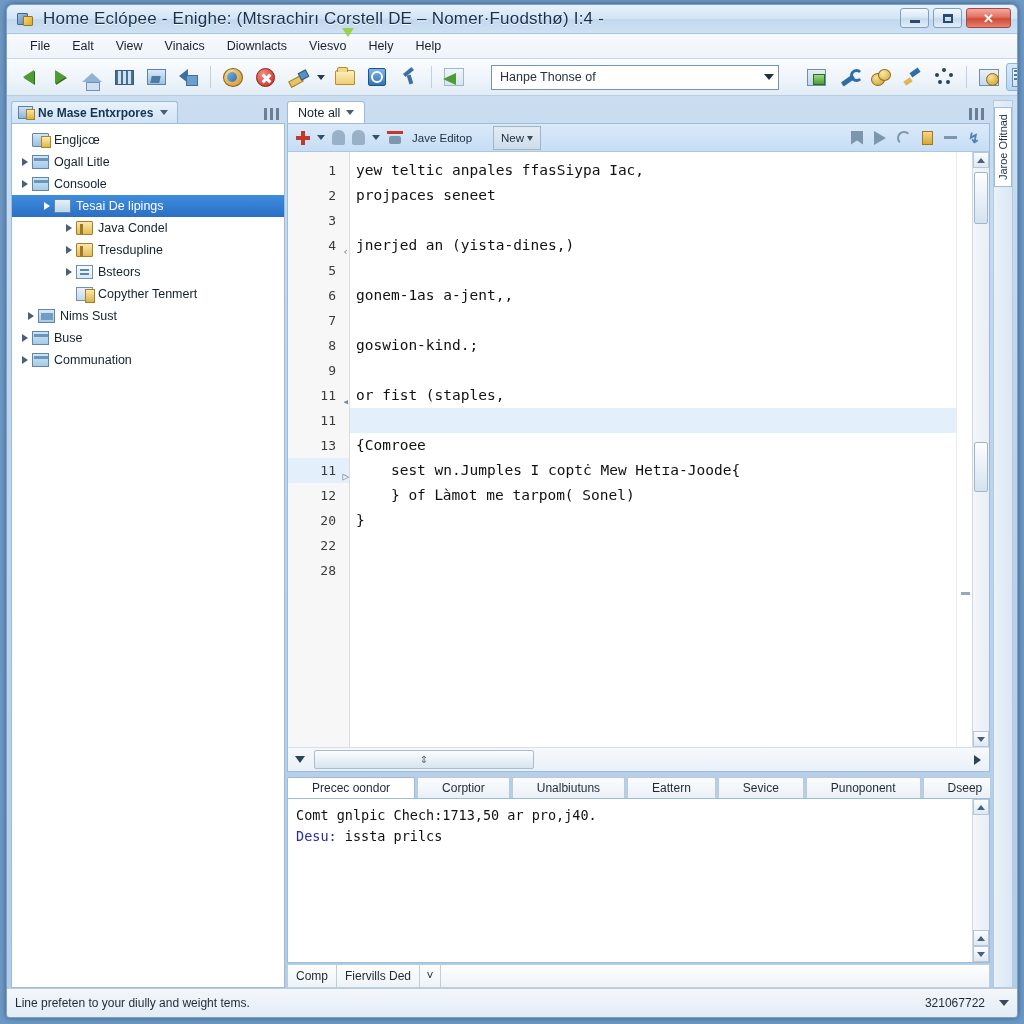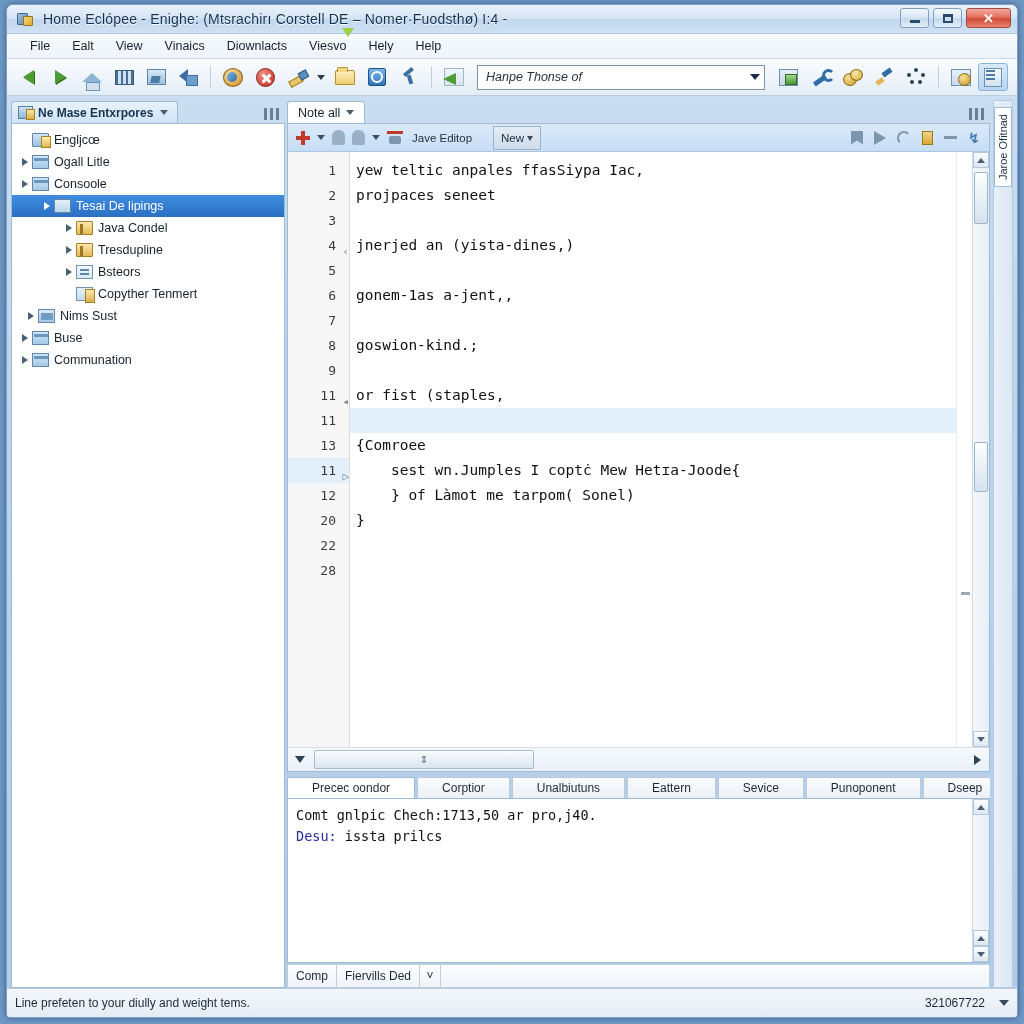--- a/index.html
+++ b/index.html
@@ -33,21 +33,21 @@
   }
   #titlebar .app-ico {
     width: 18px; height: 16px; margin: 0 8px 0 10px; flex: 0 0 auto;
     position: relative;
   }
   #titlebar .app-ico .b1 { position:absolute; left:0; top:2px; width:11px; height:12px;
     background: linear-gradient(135deg,#9fc4e6,#5d86b2); border:1px solid #44668c; border-radius:1px;}
   #titlebar .app-ico .b2 { position:absolute; left:6px; top:5px; width:10px; height:10px;
     background: linear-gradient(135deg,#f5d97a,#d9a730); border:1px solid #9a7418; border-radius:1px;}
   #title-text {
-    font-size: 14px; color: #16304d; letter-spacing: .2px;
+    font-size: 17px; color: #16304d; letter-spacing: .2px;
     text-shadow: 0 1px 0 rgba(255,255,255,.85);
     white-space: nowrap; overflow: hidden;
   }
   #winbuttons { position: absolute; right: 6px; top: 3px; display: flex; gap: 4px; }
   .winbtn {
     width: 29px; height: 20px; border-radius: 3px;
     border: 1px solid #7e9fc0;
     background: linear-gradient(180deg,#f2f7fc 0%,#dbe8f5 45%,#c6d9ec 55%,#e3eef9 100%);
     display: flex; align-items: center; justify-content: center;
     color: #2b4a6b; font-size: 11px;
@@ -109,25 +109,24 @@
   .folder-ico{width:20px;height:15px;background:linear-gradient(180deg,#fdeec0,#f0cf72);border:1px solid #b58f2a;border-radius:2px 2px 1px 1px;position:relative;}
   .folder-ico::before{content:"";position:absolute;left:1px;top:-4px;width:9px;height:4px;background:#f3d88a;border:1px solid #b58f2a;border-bottom:none;border-radius:2px 2px 0 0;}
   .blue-sq{width:18px;height:18px;background:linear-gradient(180deg,#7fb6e8,#2f74b8);border:1px solid #1f5386;border-radius:2px;display:flex;align-items:center;justify-content:center;}
   .blue-sq::after{content:"";width:8px;height:8px;border:2px solid #fff;border-radius:50%;}
   .pin-ico{width:16px;height:16px;position:relative;}
   .pin-ico::before{content:"";position:absolute;left:2px;top:1px;width:11px;height:4px;background:#3f6fa0;transform:rotate(-40deg);}
   .pin-ico::after{content:"";position:absolute;left:7px;top:6px;width:4px;height:9px;background:#3f6fa0;transform:rotate(-18deg);}
   .green-arr{width:20px;height:18px;background:linear-gradient(180deg,#f0f6fb,#d7e5f1);border:1px solid #9fb8cd;position:relative;}
   .green-arr::after{content:"";position:absolute;left:-2px;top:4px;width:0;height:0;border-top:6px solid transparent;border-bottom:6px solid transparent;border-right:13px solid #4f9b34;}
   #tb-combo {
-    height: 25px; width: 288px; margin: 0 6px;
+    height: 25px; width: 288px; margin: 0 20px;
     background: #fff; border: 1px solid #7b93a8;
     display: flex; align-items: center; padding: 0 4px 0 8px;
     flex: 0 0 auto;
-    font-style: italic;
   }
   #tb-combo span { flex: 1; color: #26333f; font-size: 12.5px; }
   .combo-arrow{width:0;height:0;border-left:5px solid transparent;border-right:5px solid transparent;border-top:6px solid #20303f;}
   .ico-save{width:19px;height:17px;background:linear-gradient(180deg,#e6eef6,#c3d6e8);border:1px solid #6d8fb0;position:relative;}
   .ico-save::after{content:"";position:absolute;right:0;bottom:0;width:10px;height:9px;background:linear-gradient(180deg,#9fd98c,#4a9b36);border:1px solid #2f6d22;}
   .ico-wrench{width:18px;height:18px;position:relative;}
   .ico-wrench::before{content:"";position:absolute;left:2px;top:10px;width:14px;height:5px;background:#2f6da8;transform:rotate(-35deg);border-radius:1px;}
   .ico-wrench::after{content:"";position:absolute;left:11px;top:1px;width:7px;height:7px;border:3px solid #2f6da8;border-radius:50%;border-right-color:transparent;}
   .ico-coins{width:18px;height:16px;position:relative;}
   .ico-coins::before{content:"";position:absolute;left:0;top:4px;width:12px;height:11px;border-radius:50%;background:radial-gradient(circle at 35% 30%,#f6e09c,#c99a22);border:1px solid #8e6a12;}

